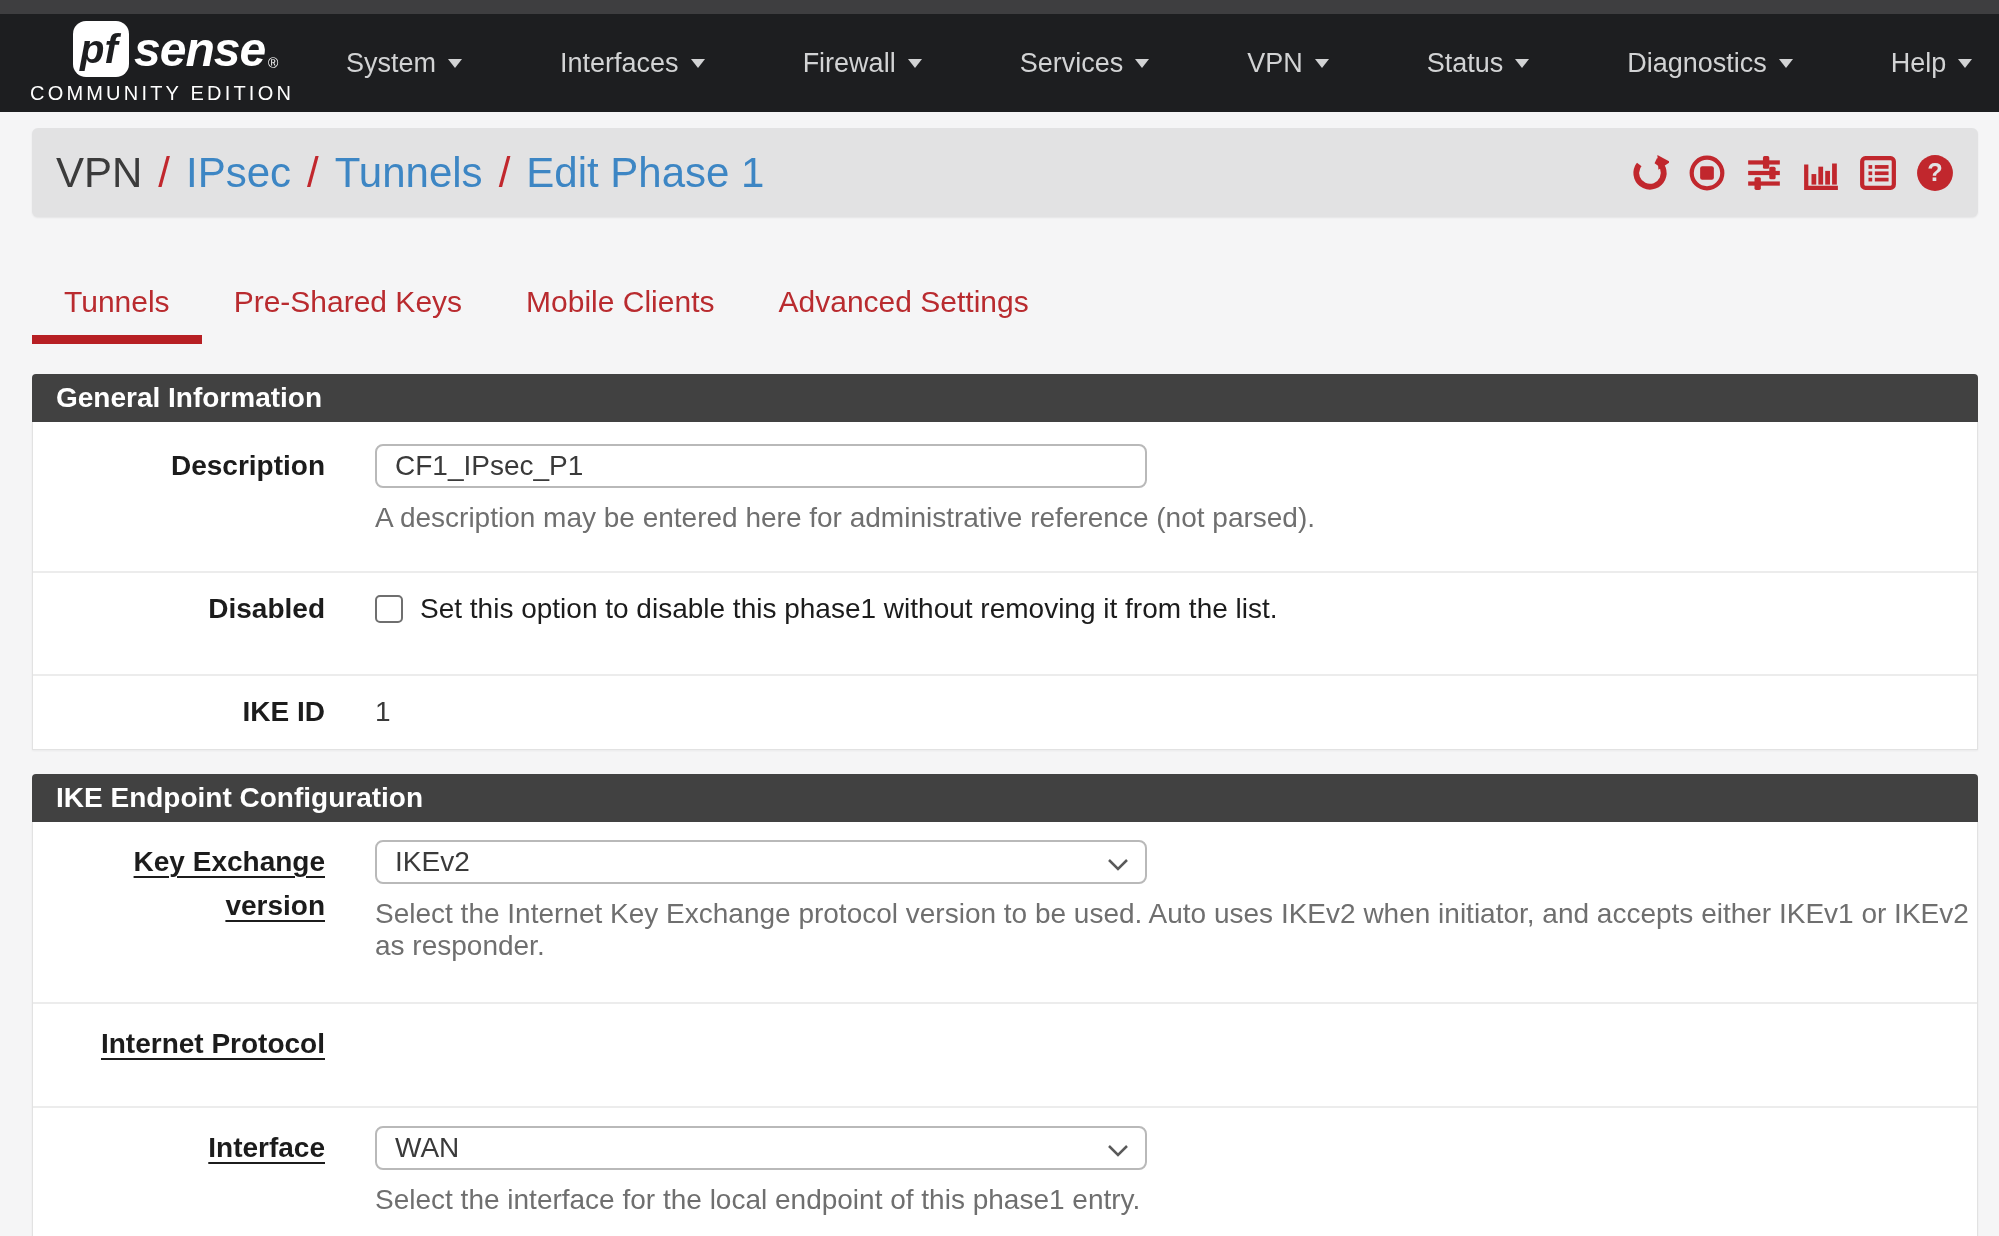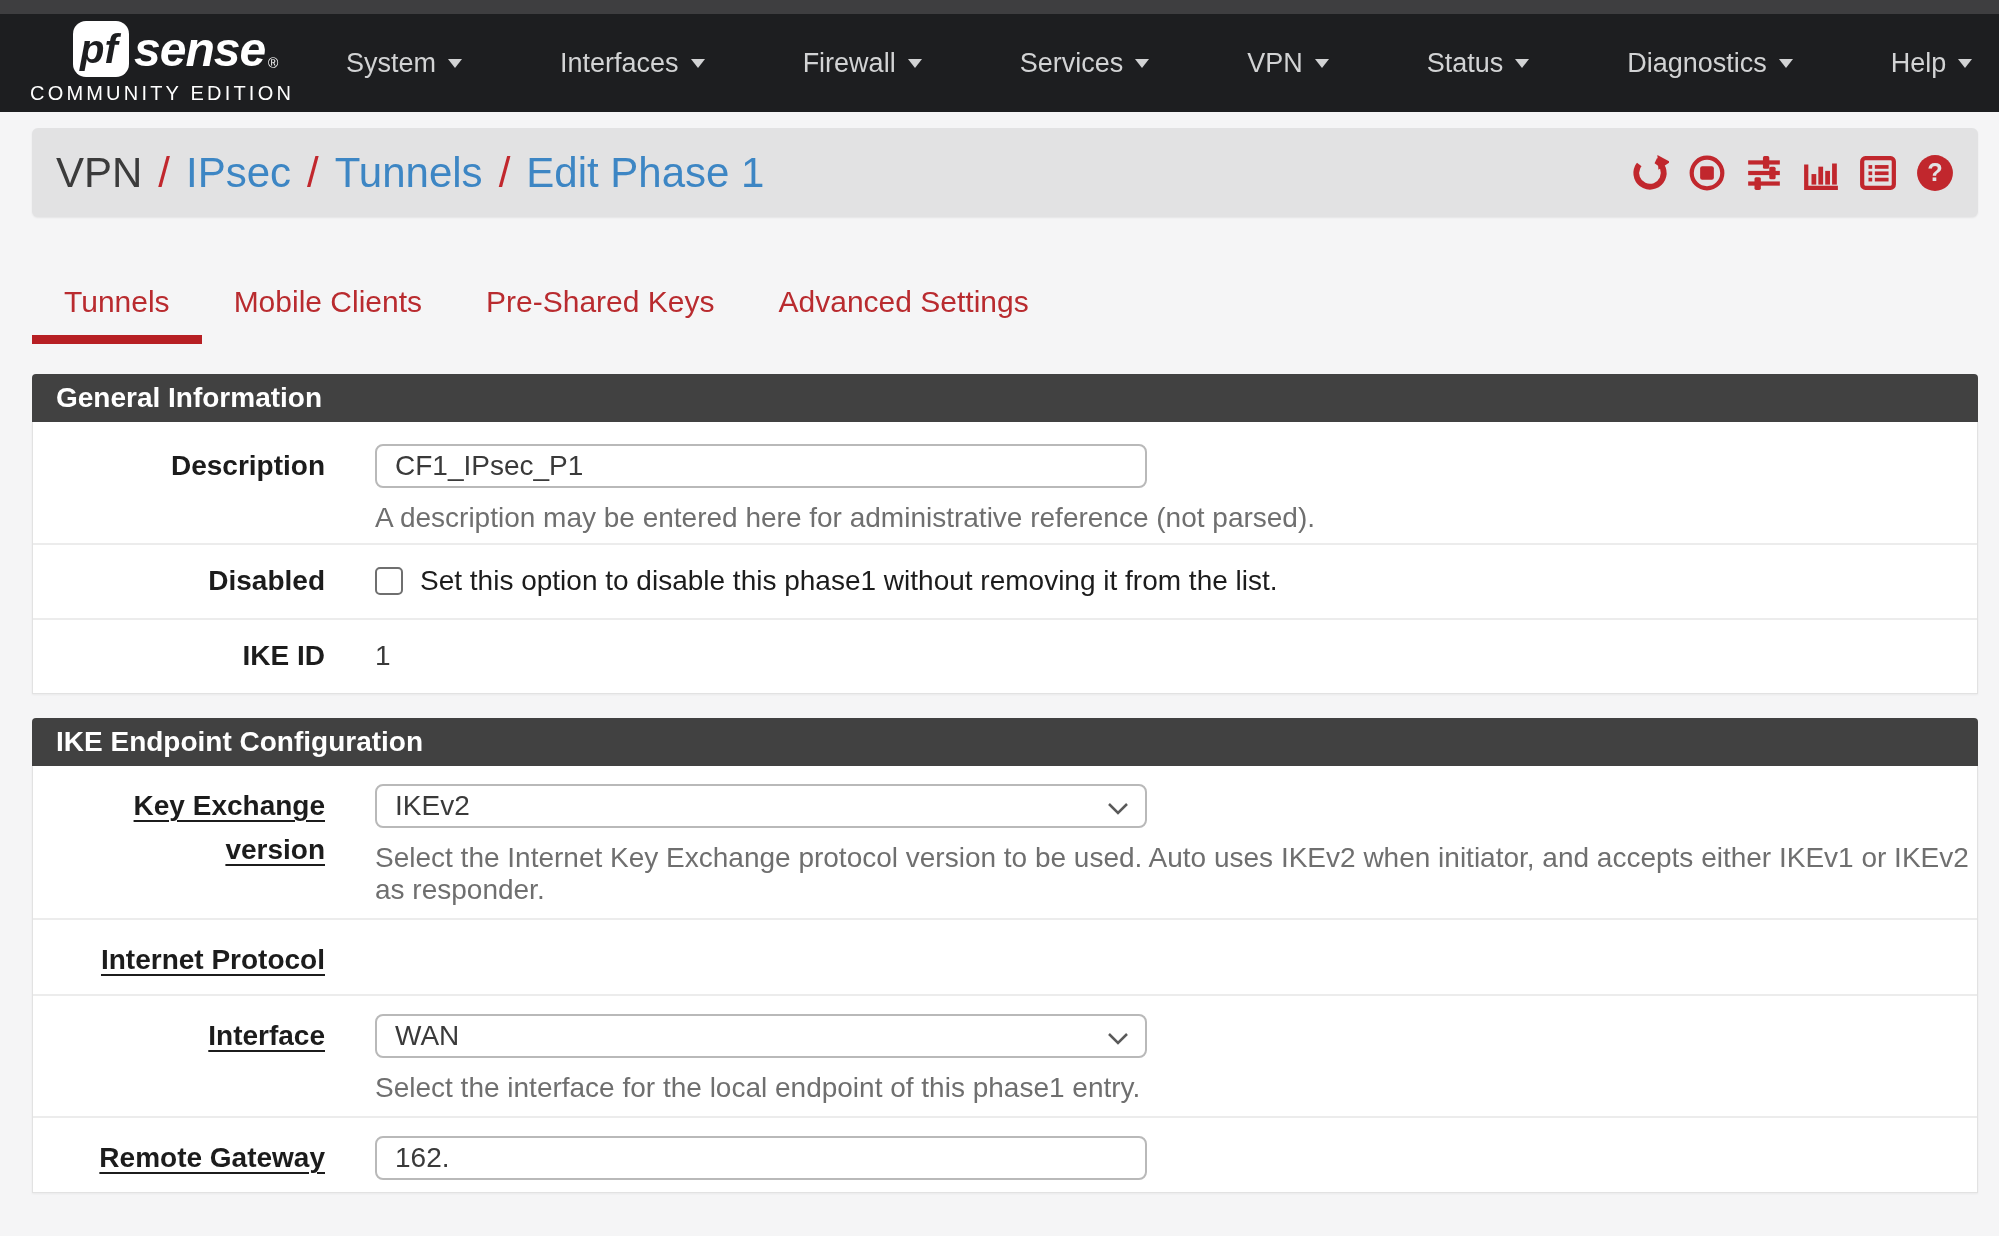--- a/index.html
+++ b/index.html
@@ -74,21 +74,21 @@
     font-size:28px; line-height:48px; padding-left:24px;
     border-radius:4px 4px 0 0;
   }
   .panel-body {
     background:#ffffff; border:1px solid #e2e2e2; border-top:none;
     box-shadow:0 1px 2px rgba(0,0,0,.05);
   }
   .form-row {
     display:grid; grid-template-columns:292px 1fr; column-gap:50px;
   }
-  .form-row + .form-row { border-top:2px solid #ececec; }
+  .form-row + .form-row { border-top:2px solid #ececec;margin-top:28px; }
   .flabel {
     text-align:right; font-weight:bold; font-size:28px; color:#1c1c1c;
   }
   .flabel.u { text-decoration:underline; text-decoration-thickness:2px; text-underline-offset:5px; }
   .row-pad-input { padding:22px 0 9px 0; }
   .row-pad-check { padding:21px 0 22px 0; }
   .row-pad-static { padding:21px 0 22px 0; }
   .row-pad-select { padding:18px 0 12px 0; }
   .has-control .flabel { line-height:44px; }
   .row-pad-check .flabel, .row-pad-static .flabel { line-height:30px; }
@@ -242,22 +242,22 @@
       <svg width="38" height="38" viewBox="0 0 36 36">
         <circle cx="18" cy="18" r="17" fill="currentColor"></circle>
         <text x="18" y="26" text-anchor="middle" font-size="24" font-weight="bold" fill="#e2e2e3" font-family="Liberation Sans, DejaVu Sans, sans-serif">?</text>
       </svg>
     </span>
   </div>
 </div>
 
 <div class="tabs">
   <a class="tab active">Tunnels</a>
+  <a class="tab">Pre-Shared Keys</a>
   <a class="tab">Mobile Clients</a>
-  <a class="tab">Pre-Shared Keys</a>
   <a class="tab">Advanced Settings</a>
 </div>
 
 <section class="panel">
   <header class="panel-header">General Information</header>
   <div class="panel-body">
     <div class="form-row row-pad-input has-control">
       <div class="flabel">Description</div>
       <div>
         <input class="text-input" type="text" value="CF1_IPsec_P1" style="">

